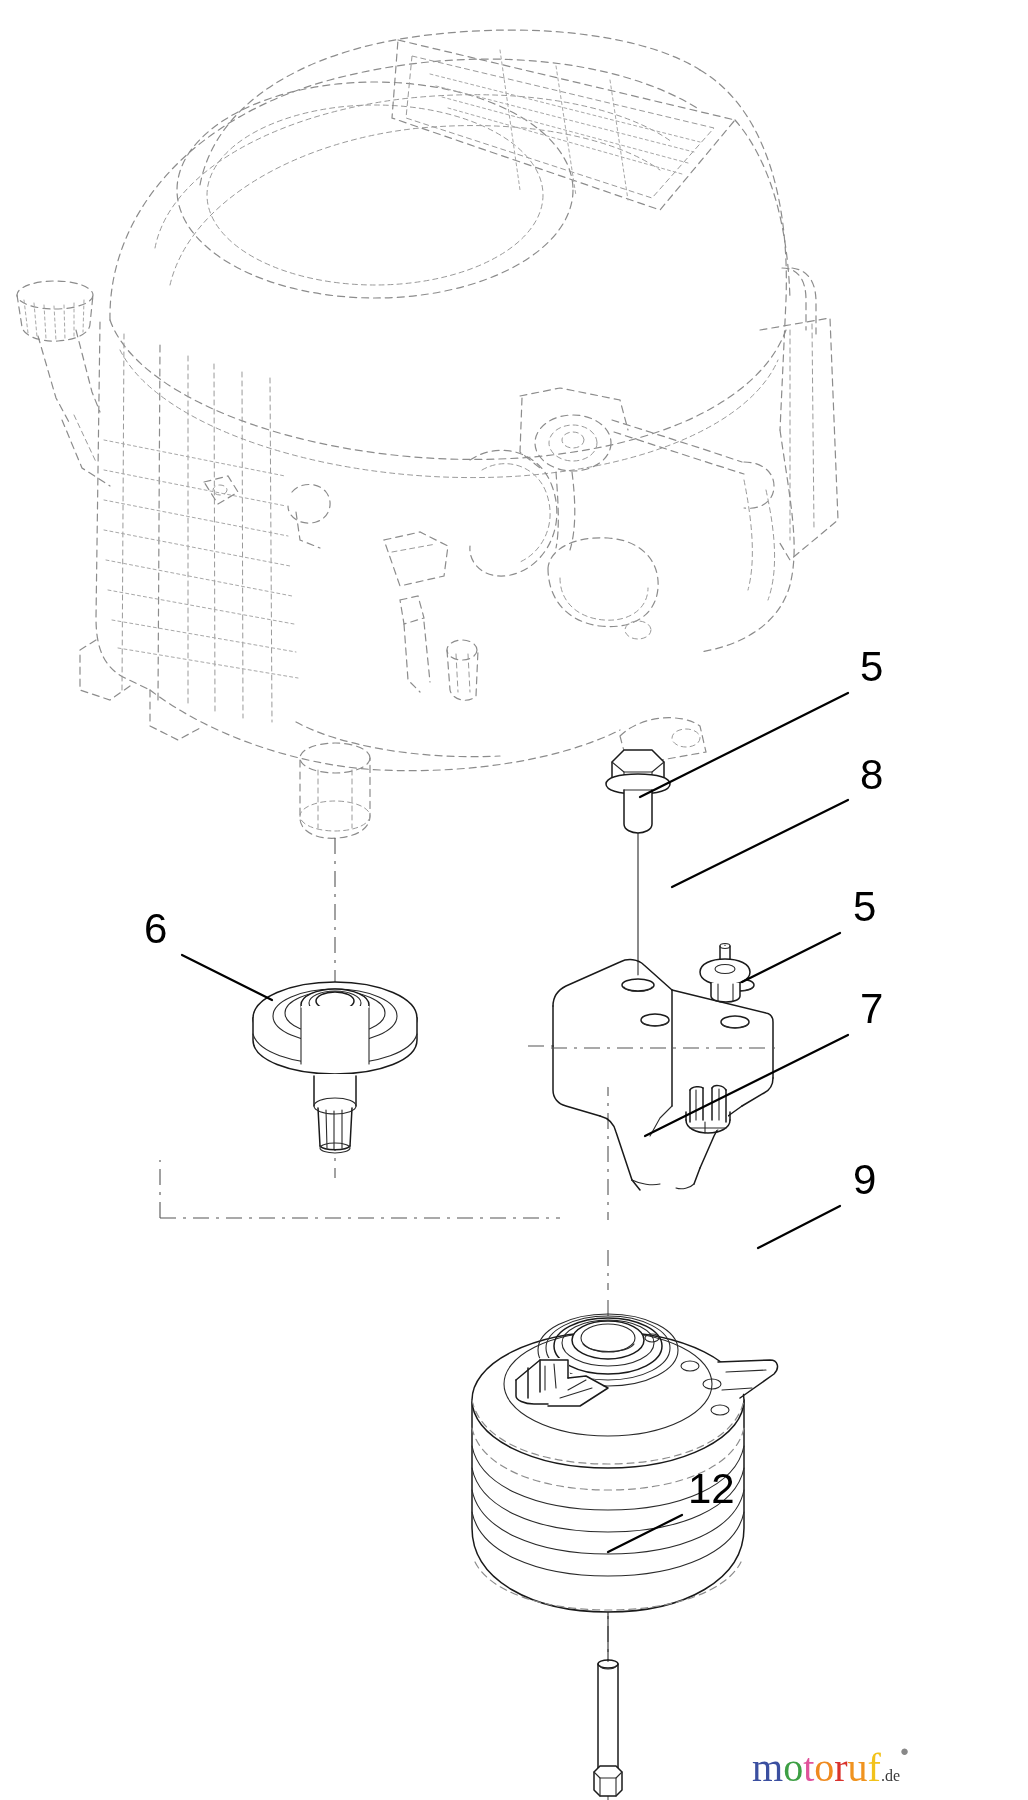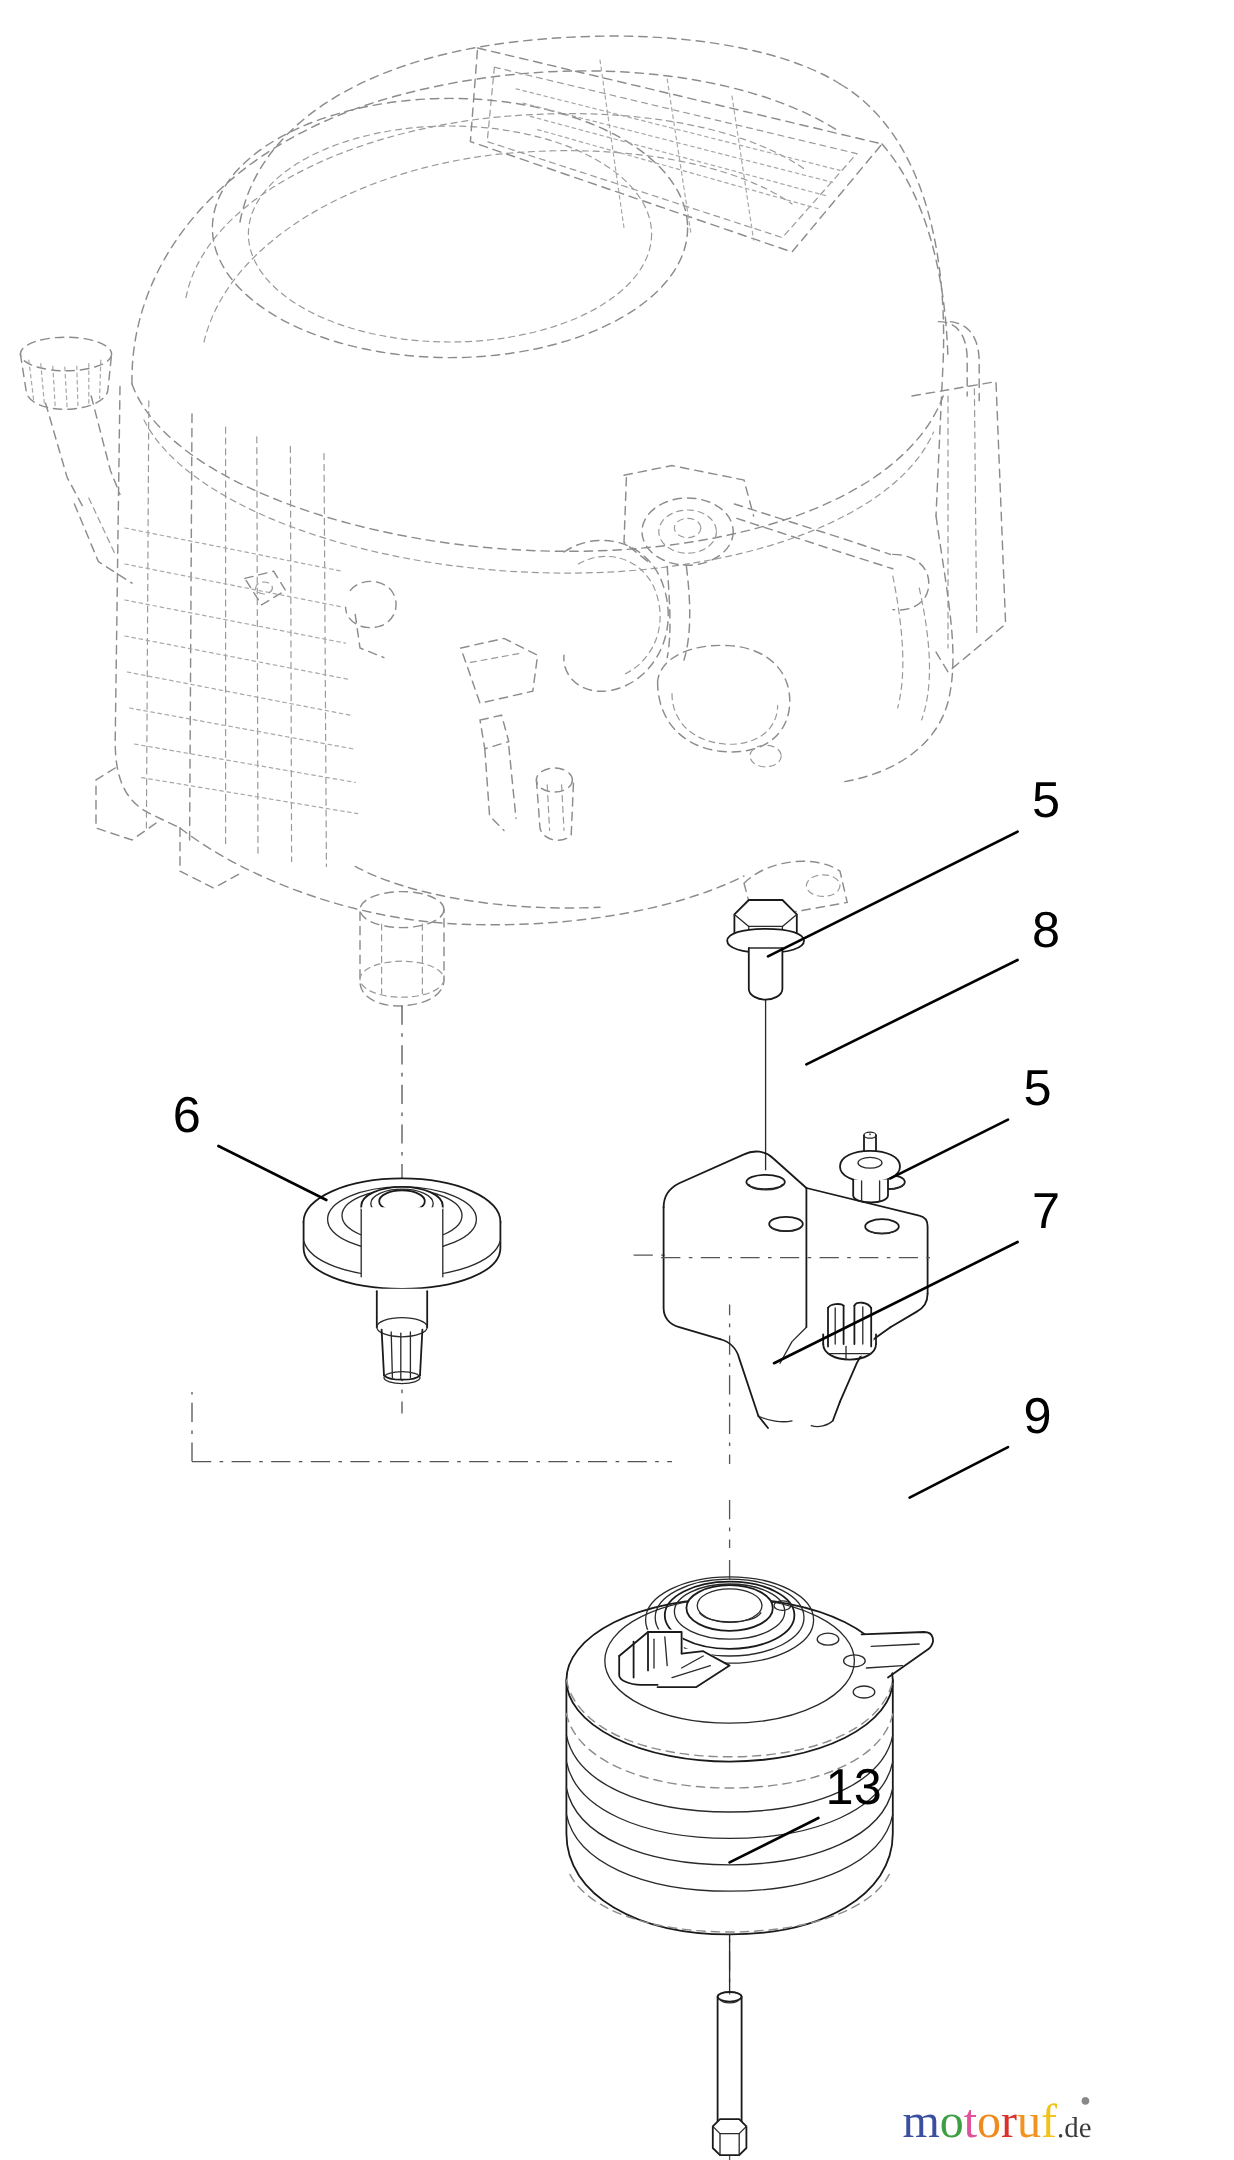--- a/index.html
+++ b/index.html
@@ -41,21 +41,21 @@
     left: 752px;
     top: 1748px;
     font-family: "Liberation Serif", serif;
     font-size: 40px;
     line-height: 1;
     white-space: nowrap;
     user-select: none;
   }
   #watermark .wm-ch { font-weight: 400; }
   #watermark .wm-suffix {
-    font-size: 24px;
+    font-size: 16px;
     color: #3a3a3a;
     vertical-align: baseline;
     margin-top: 11px;
   }
   #watermark .wm-dot {
     position: absolute;
     left: 148px;
     top: -4px;
     font-size: 15px;
     color: #888888;
@@ -441,19 +441,19 @@
       <line class="ld" x1="682" y1="1515" x2="608" y2="1552"></line>
     </g>
   </svg>
 
   <div class="callout" style="left:860px; top:646px;">5</div>
   <div class="callout" style="left:860px; top:754px;">8</div>
   <div class="callout" style="left:853px; top:886px;">5</div>
   <div class="callout" style="left:860px; top:988px;">7</div>
   <div class="callout" style="left:853px; top:1159px;">9</div>
   <div class="callout" style="left:144px; top:908px;">6</div>
-  <div class="callout" style="left:688px; top:1468px;">13</div>
+  <div class="callout" style="left:688px; top:1468px;">12</div>
 
   <div id="watermark">
     <span class="wm-ch" style="color:#3b4fa0">m</span><span class="wm-ch" style="color:#3d9f44">o</span><span class="wm-ch" style="color:#e0539b">t</span><span class="wm-ch" style="color:#ef8a1f">o</span><span class="wm-ch" style="color:#d9322c">r</span><span class="wm-ch" style="color:#f0931f">u</span><span class="wm-ch" style="color:#f2c21a">f</span><span class="wm-suffix">.de</span><span class="wm-dot">●</span>
   </div>
 
 </div>
 
 </body></html>

